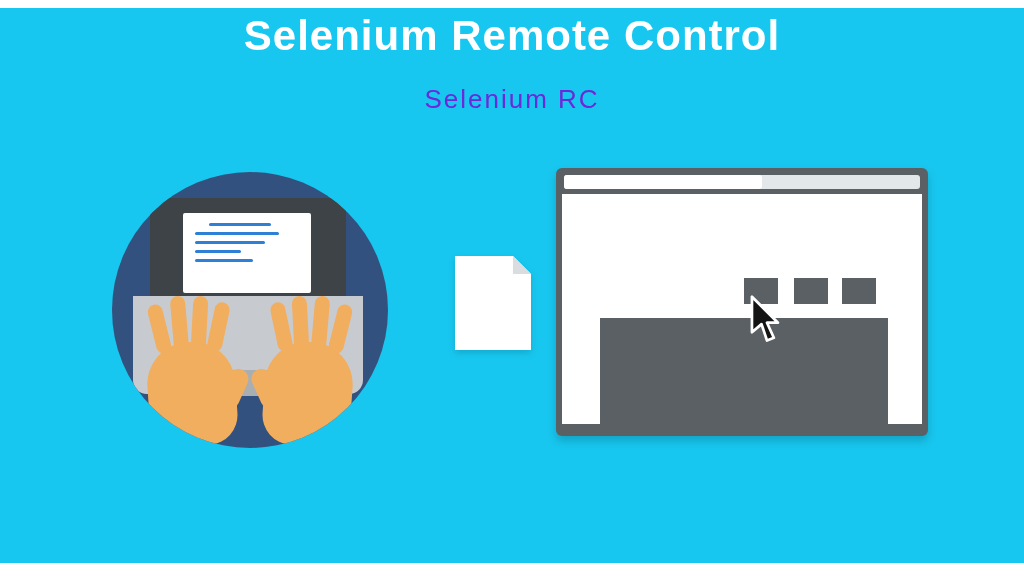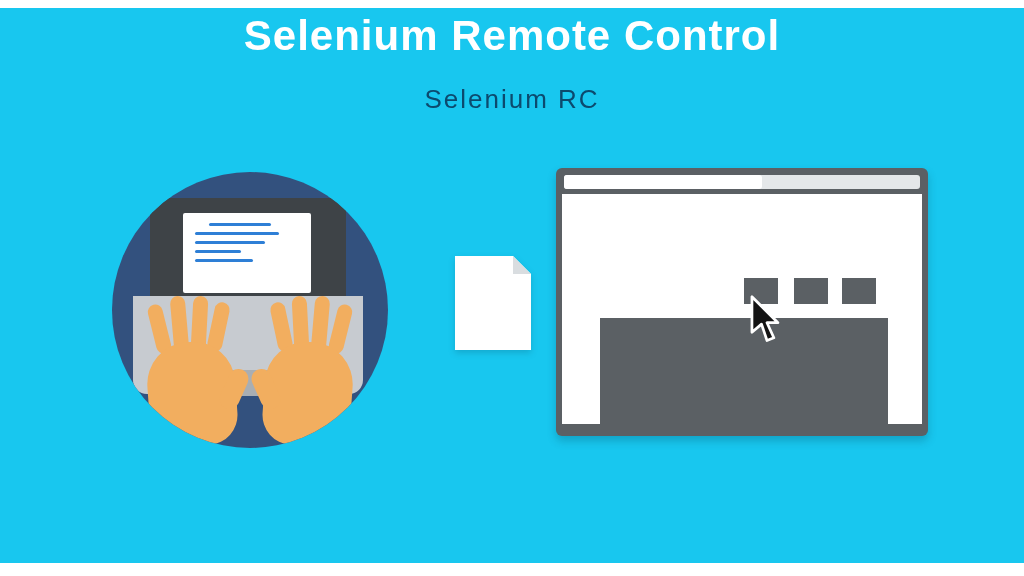--- a/index.html
+++ b/index.html
@@ -12,21 +12,21 @@
   .edge-bar{position:absolute;left:0;width:1024px;background:#ffffff;}
   .edge-bar.top{top:0;height:8px;}
   .edge-bar.bottom{top:563px;height:13px;}
 
   .title{
     position:absolute;top:12px;left:0;width:100%;text-align:center;
     color:#ffffff;font-size:42px;font-weight:800;letter-spacing:1px;
   }
   .subtitle{
     position:absolute;top:84px;left:0;width:100%;text-align:center;
-    color:#0c4a6e;font-size:26px;font-weight:500;letter-spacing:2px;
+    color:#6d28d9;font-size:26px;font-weight:500;letter-spacing:2px;
   }
 
   
   .circle{
     position:absolute;left:112px;top:172px;width:276px;height:276px;
     background:#33517e;border-radius:50%;overflow:hidden;
   }
   .screen{
     position:absolute;left:38px;top:26px;width:196px;height:100px;
     background:#3e4347;border-radius:5px 5px 0 0;

